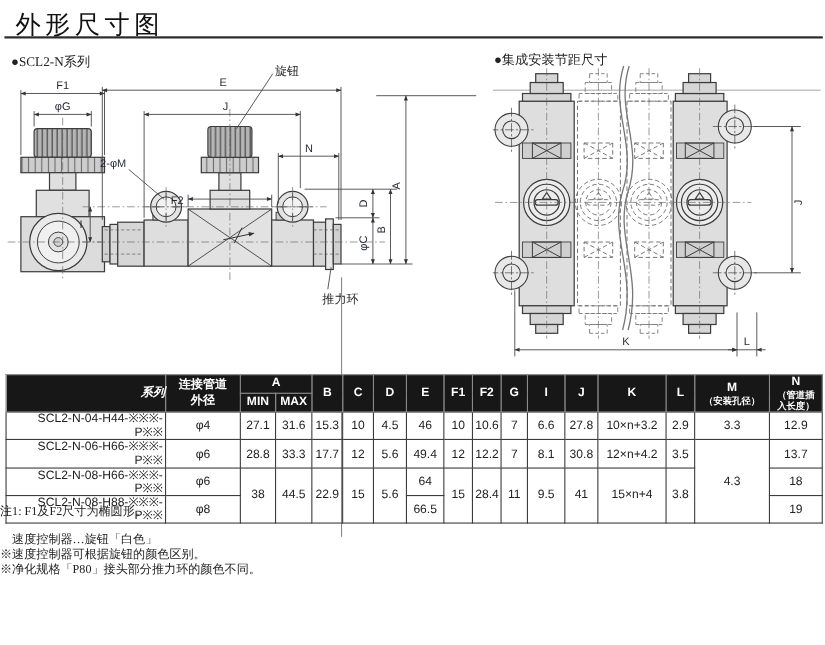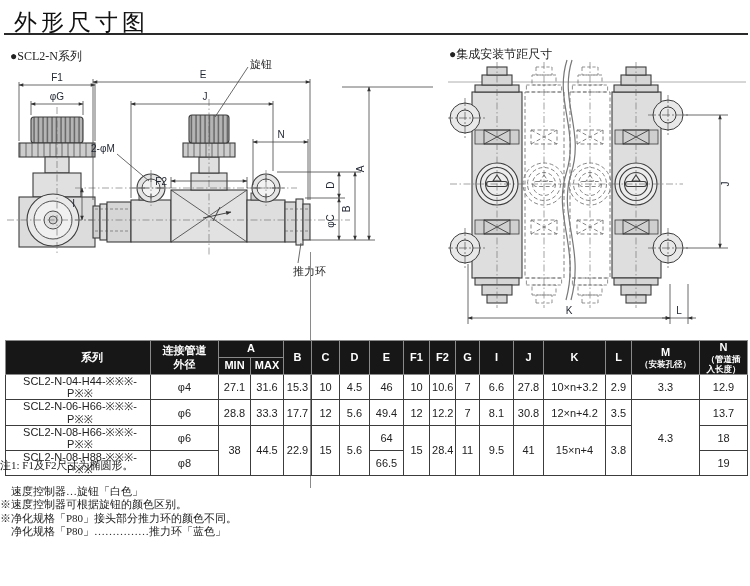--- a/index.html
+++ b/index.html
@@ -13,22 +13,22 @@
   svg text{font-family:"Liberation Sans",sans-serif;}
   .dimtxt{font-size:10px;fill:#1f2430;}
   .cntxt{font-family:"Liberation Serif",serif;font-size:11px;fill:#222;}
   .stray-v{left:310px;top:252px;width:1px;height:236px;background:#8a8a8a;}
   
   .dim-table{left:5px;top:340px;}
   table{border-collapse:collapse;table-layout:fixed;width:742px;font-size:11px;}
   th{background:#171717;color:#fff;font-weight:bold;border:1px solid #8a8a8a;padding:0;line-height:1.25;}
   th .sub{font-size:8.5px;font-weight:bold;line-height:1.15;}
   td{border:1px solid #3c3c3c;padding:0 2px;text-align:center;height:18px;color:#222;line-height:1.1;}
-  td.series{text-align:center;padding-left:6px;}
-  th.series-h{text-align:center;padding-left:28px;}
+  td.series{text-align:right;padding-left:6px;}
+  th.series-h{text-align:right;padding-left:28px;font-style:italic;}
   .notes{left:0;top:459px;font-family:"Liberation Serif",serif;font-size:11px;color:#222;line-height:13.5px;}
   .notes .gap{height:12px;}
 </style>
 </head>
 <body>
 
 <div class="abs page-title">外形尺寸图</div>
 <div class="abs title-rule"></div>
 
 <div class="abs section-label lbl-left">●SCL2-N系列</div>
@@ -408,14 +408,13 @@
     </tbody>
   </table>
 </div>
 
 <div class="abs notes">
   <div>注1: F1及F2尺寸为椭圆形。</div>
   <div class="gap"></div>
   <div>　速度控制器…旋钮「白色」</div>
   <div>※速度控制器可根据旋钮的颜色区别。</div>
   <div>※净化规格「P80」接头部分推力环的颜色不同。</div>
-  <div>　净化规格「P80」……………推力环「蓝色」</div>
 </div>
 
 </body></html>

